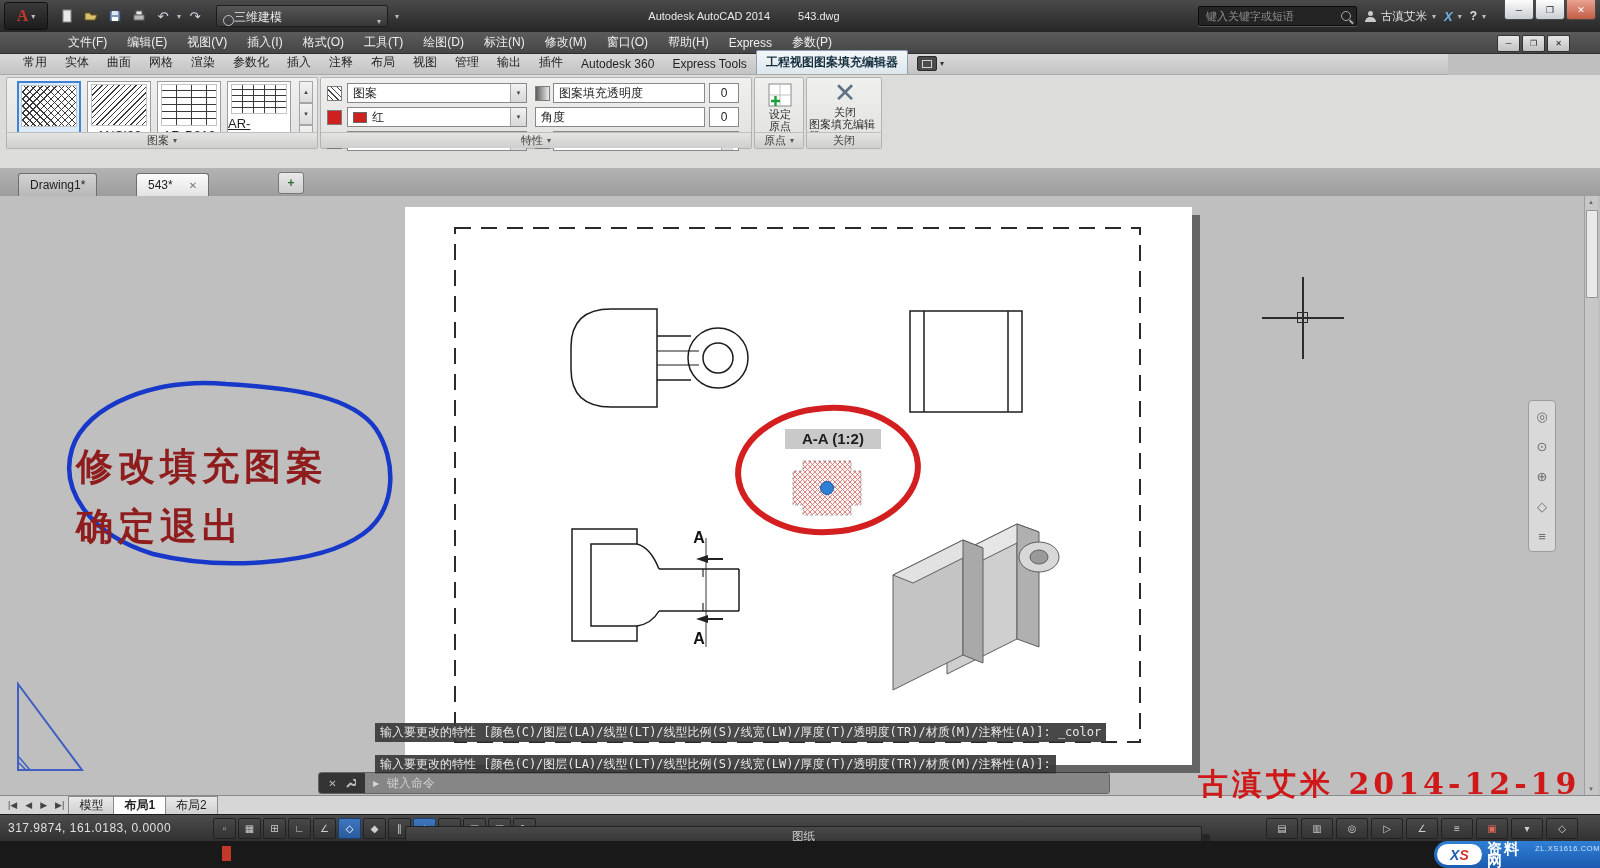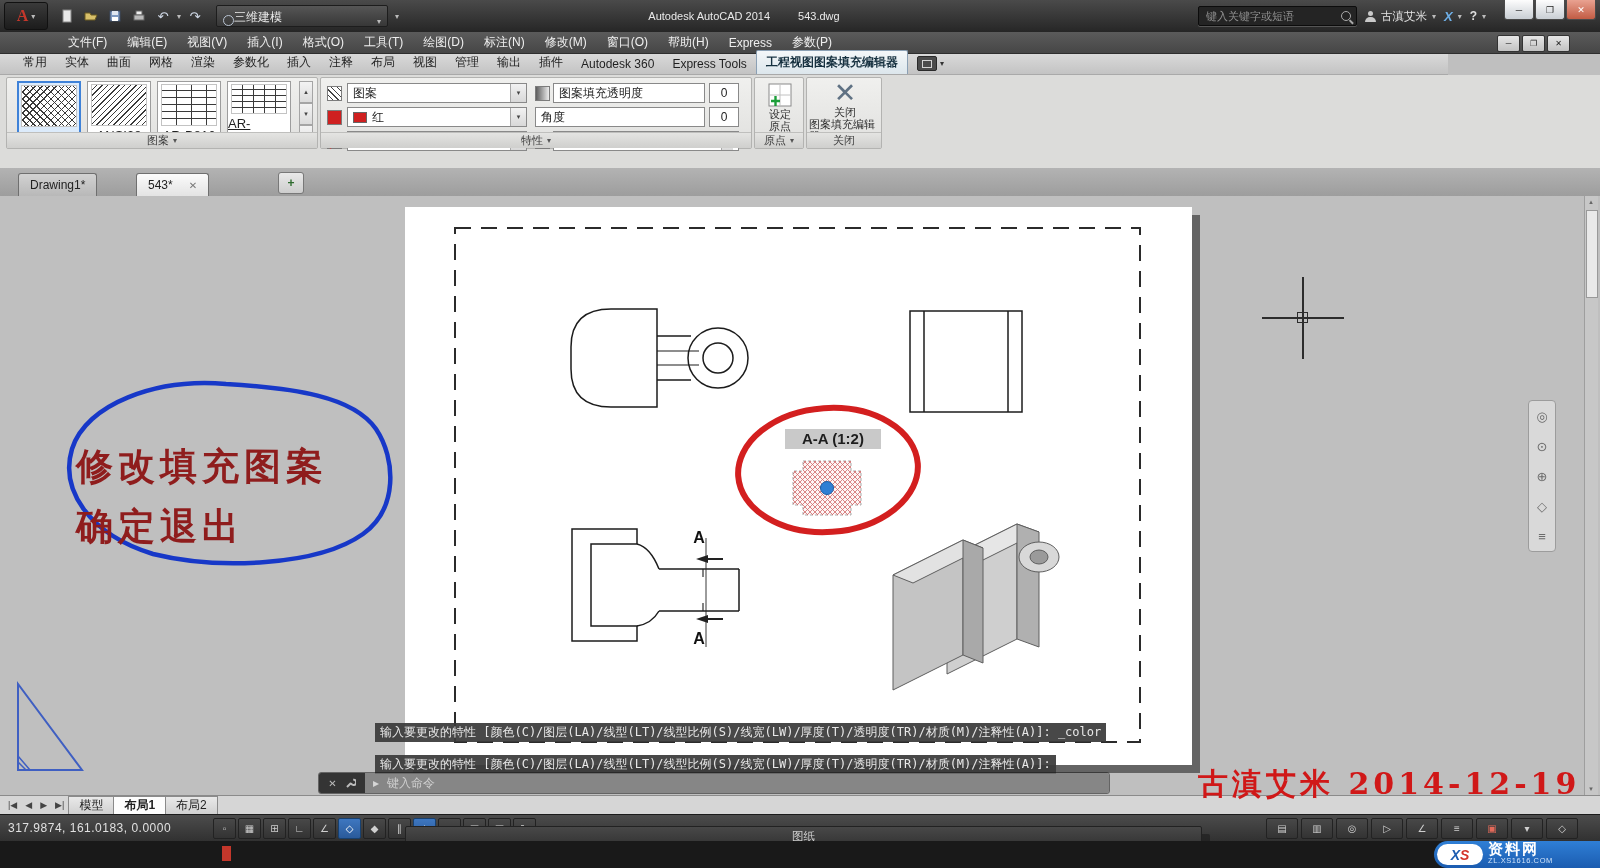--- a/index.html
+++ b/index.html
@@ -183,21 +183,21 @@
   
   .bottomstrip{position:absolute;left:0;top:841px;width:1600px;height:27px;background:#191919;}
   .redbit{position:absolute;left:222px;top:5px;width:9px;height:15px;background:#c4372b;}
   .sitelogo{position:absolute;right:0;top:0;height:27px;width:166px;
     background:linear-gradient(#2f7fd6,#1b5cb0);border-radius:14px 0 0 14px;display:flex;
     align-items:center;z-index:31;}
   .xs-oval{width:46px;height:21px;background:#fff;border-radius:11px;margin:0 5px 0 3px;display:flex;
     align-items:center;justify-content:center;font-style:italic;font-weight:bold;font-size:14px;}
   .xs-oval .x{color:#1b5cb0;}
   .xs-oval .s{color:#d3342a;}
-  .logocol{display:flex;flex-direction:column;line-height:12px;}
+  .logocol{display:flex;flex-direction:row;line-height:12px;}
   .logocol .t1{color:#fff;font-weight:bold;font-size:15px;letter-spacing:2px;}
   .logocol .t2{color:#cfe3fa;font-size:7.5px;letter-spacing:.6px;}
 </style>
 </head>
 <body>
 
 <div id="app">
 
   <div class="titlebar">
     <div class="tb-left">

